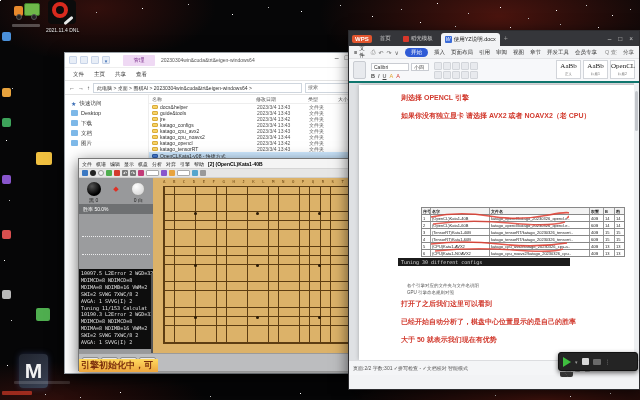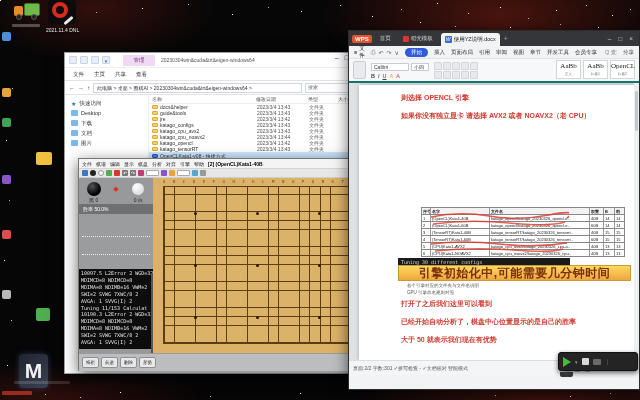--- a/index.html
+++ b/index.html
@@ -366,20 +366,21 @@
 MDIMA=8 NDIMB=16 VWM=2
 SWI=2 SVWG 7XWC/8 2
 AVGA: 1 SVVG(I) 2
 Tuning 11/153 Calculat
 10190.3 L2Error 2 WGD=32
 MDIMCD=8 NDIMCD=8
 MDIMA=8 NDIMB=16 VWM=2
 SWI=2 SVWG 7XWC/8 2
 AVGA: 1 SVVG(I) 2</div>
         <div class="sb abs" style="right:0;top:95px;width:2px;height:80px;background:#555;"></div>
+        <div class="go-toast-l">引擎初始化中，可</div>
       </div>
       <div class="go-board">
         <div class="b-letters">A B C D E F G H J K L M N O P Q R S T</div>
         <div class="b-numbers">19
 18
 17
 16
 15
 14
 13
@@ -592,21 +593,20 @@
         <span>–</span>
         <span class="slider">
             <i></i>
           </span>
         <span>+</span>
       </span>
     </div>
   </div>
 
   <div class="tunebar">Tuning 30 different configs</div>
-  <div class="toast-r">引擎初始化中,可能需要几分钟时间</div>
 
   <div id="rec">
     <span class="play"></span>
     <span class="drop">▾</span>
     <span class="stop"></span>
     <span class="ric2"></span>
     <span class="dots">⋮</span>
   </div>
   <div id="rec-tail">⋱</div>
 

